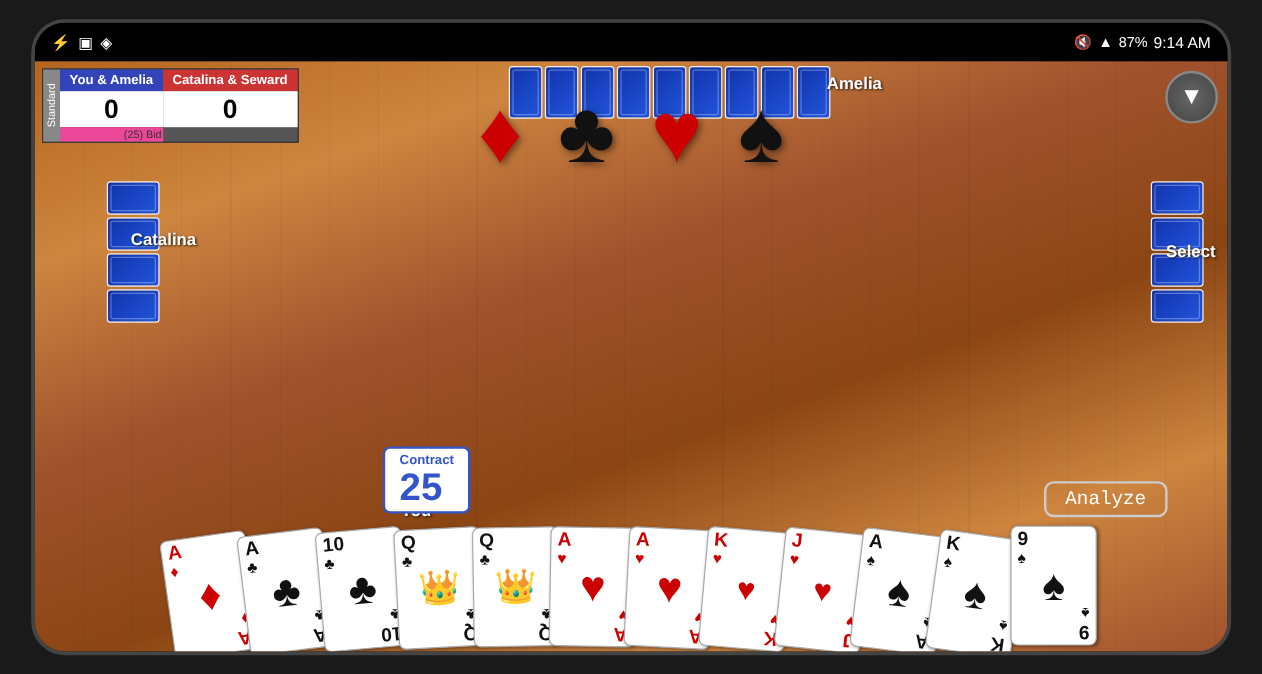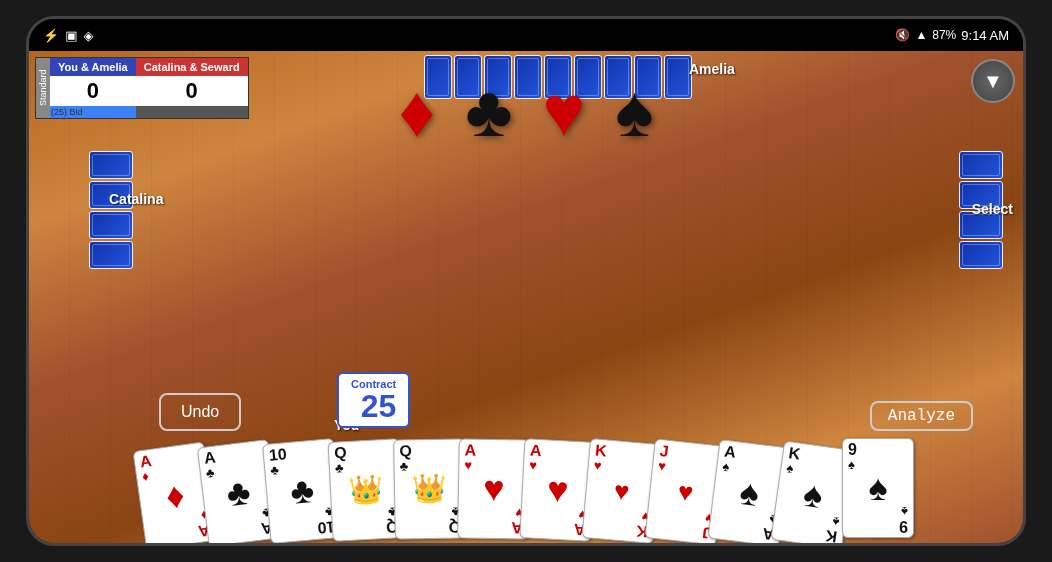--- a/index.html
+++ b/index.html
@@ -122,25 +122,25 @@
       background: #fff;
       color: #000;
       font-size: 22px;
       font-weight: bold;
       width: 100%;
       text-align: center;
       padding: 2px 0;
       min-width: 70px;
     }
     .score-bid {
-      background: #3b82f6;
+      background: #ec4899;
       color: #333;
       font-size: 9px;
       width: 100%;
-      text-align: left;
+      text-align: right;
       padding: 1px;
     }
     
     .trump-prompt {
       position: absolute;
       top: 10px;
       left: 50%;
       transform: translateX(-50%);
       text-align: center;
       z-index: 10;
@@ -182,26 +182,26 @@
     .player-catalina { top: 140px; left: 80px; }
     .player-you {
       bottom: 110px;
       left: 305px;
       text-align: center;
     }
     
     .contract-badge {
       position: absolute;
       bottom: 115px;
-      left: 308px;
+      left: 290px;
       background: #fff;
       border: 2px solid #3355cc;
       border-radius: 6px;
       padding: 4px 12px;
-      text-align: right;
+      text-align: left;
       z-index: 10;
     }
     .contract-label {
       font-size: 11px;
       font-weight: bold;
       color: #3355cc;
     }
     .contract-number {
       font-size: 32px;
       font-weight: bold;
@@ -466,21 +466,20 @@
     <div class="player-label player-seward">Select</div>
     <div class="player-label player-catalina">Catalina</div>
 
     <div class="contract-badge">
       <div class="contract-label">Contract</div>
       <div class="contract-number">25</div>
     </div>
 
     <div class="player-label player-you">You</div>
 
-    <button class="btn-undo">Undo</button>
 
     <button class="btn-analyze">Analyze</button>
 
     <div class="info-btn">
       <span class="info-btn-inner">▼</span>
     </div>
 
     <div class="hand-area">
 
       <div class="hand-card">

